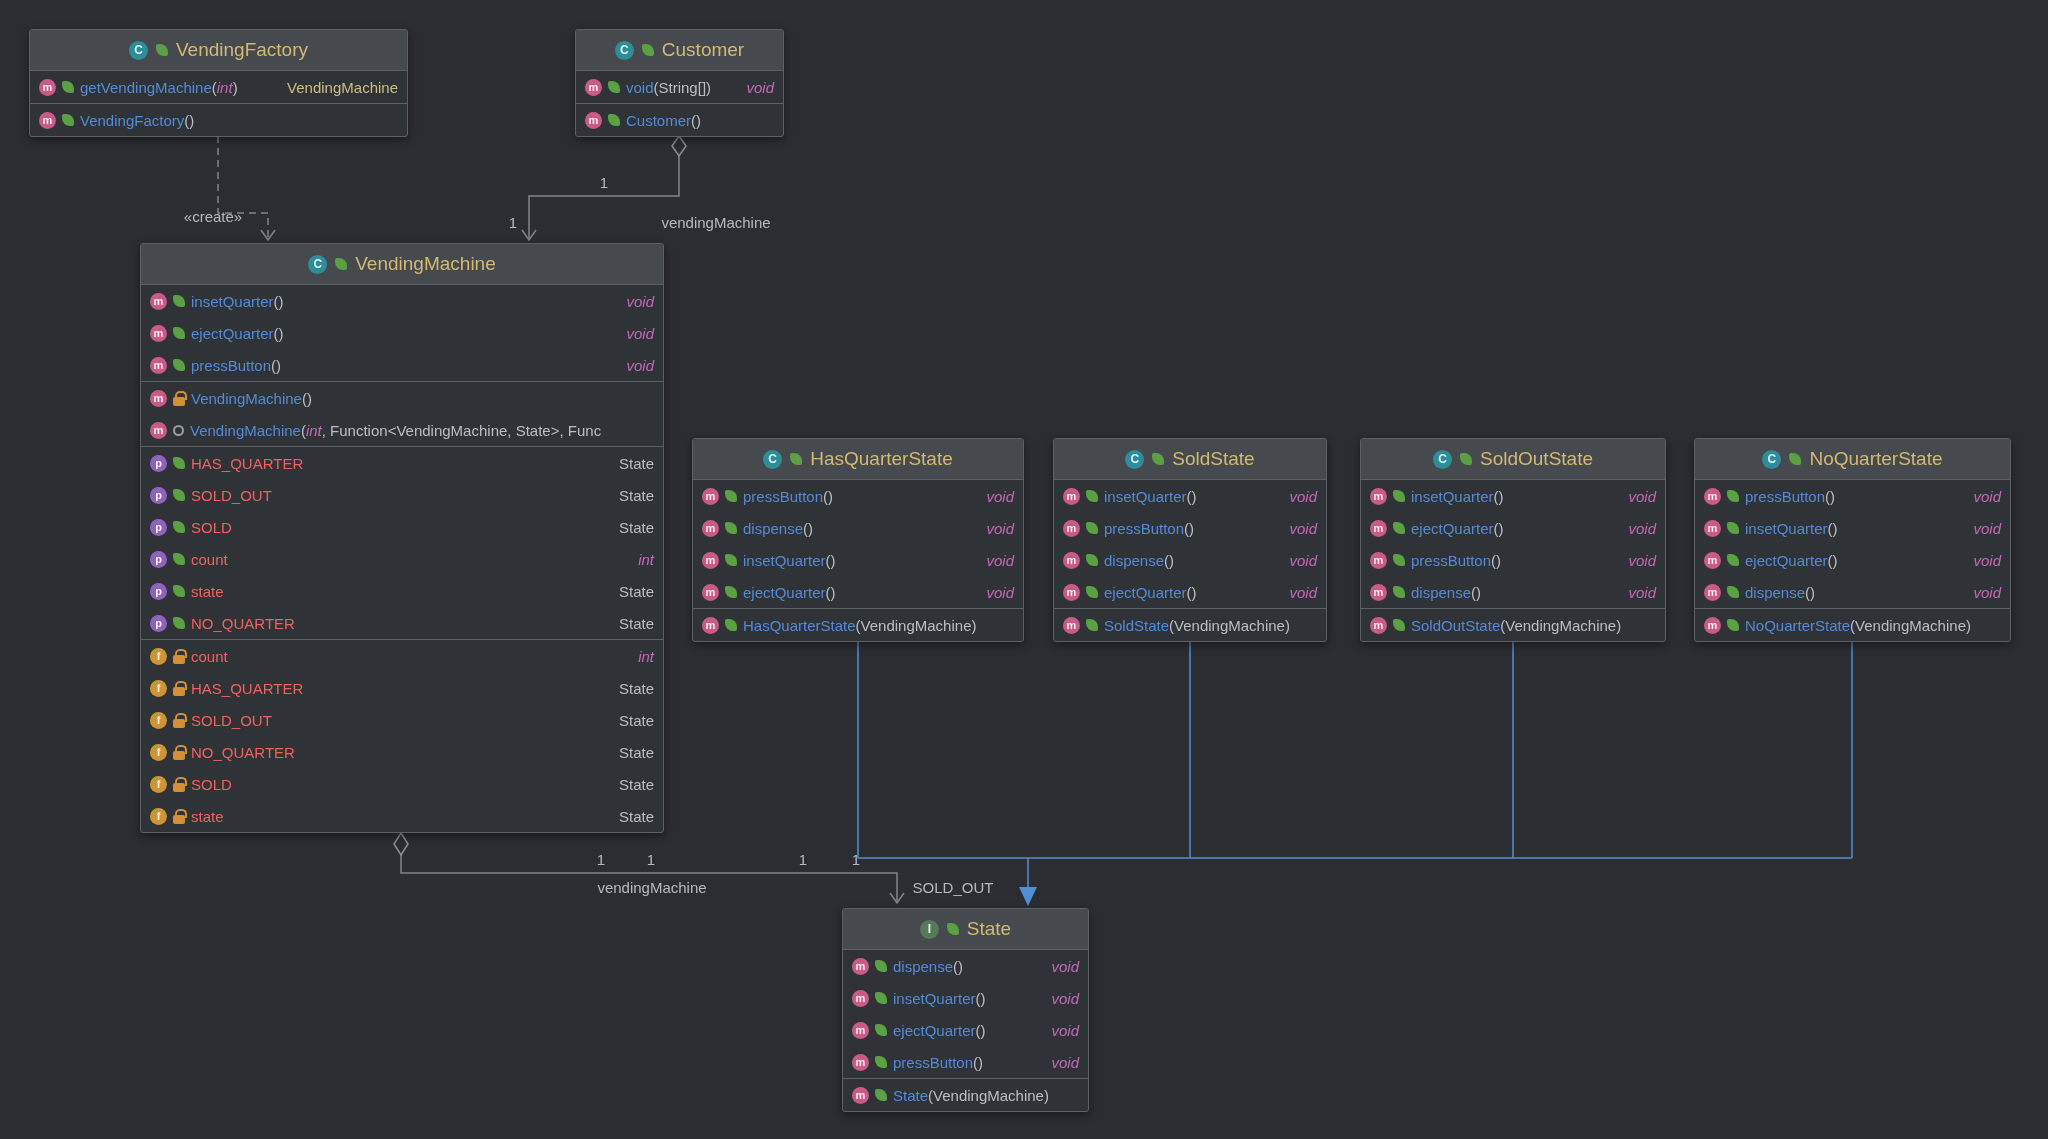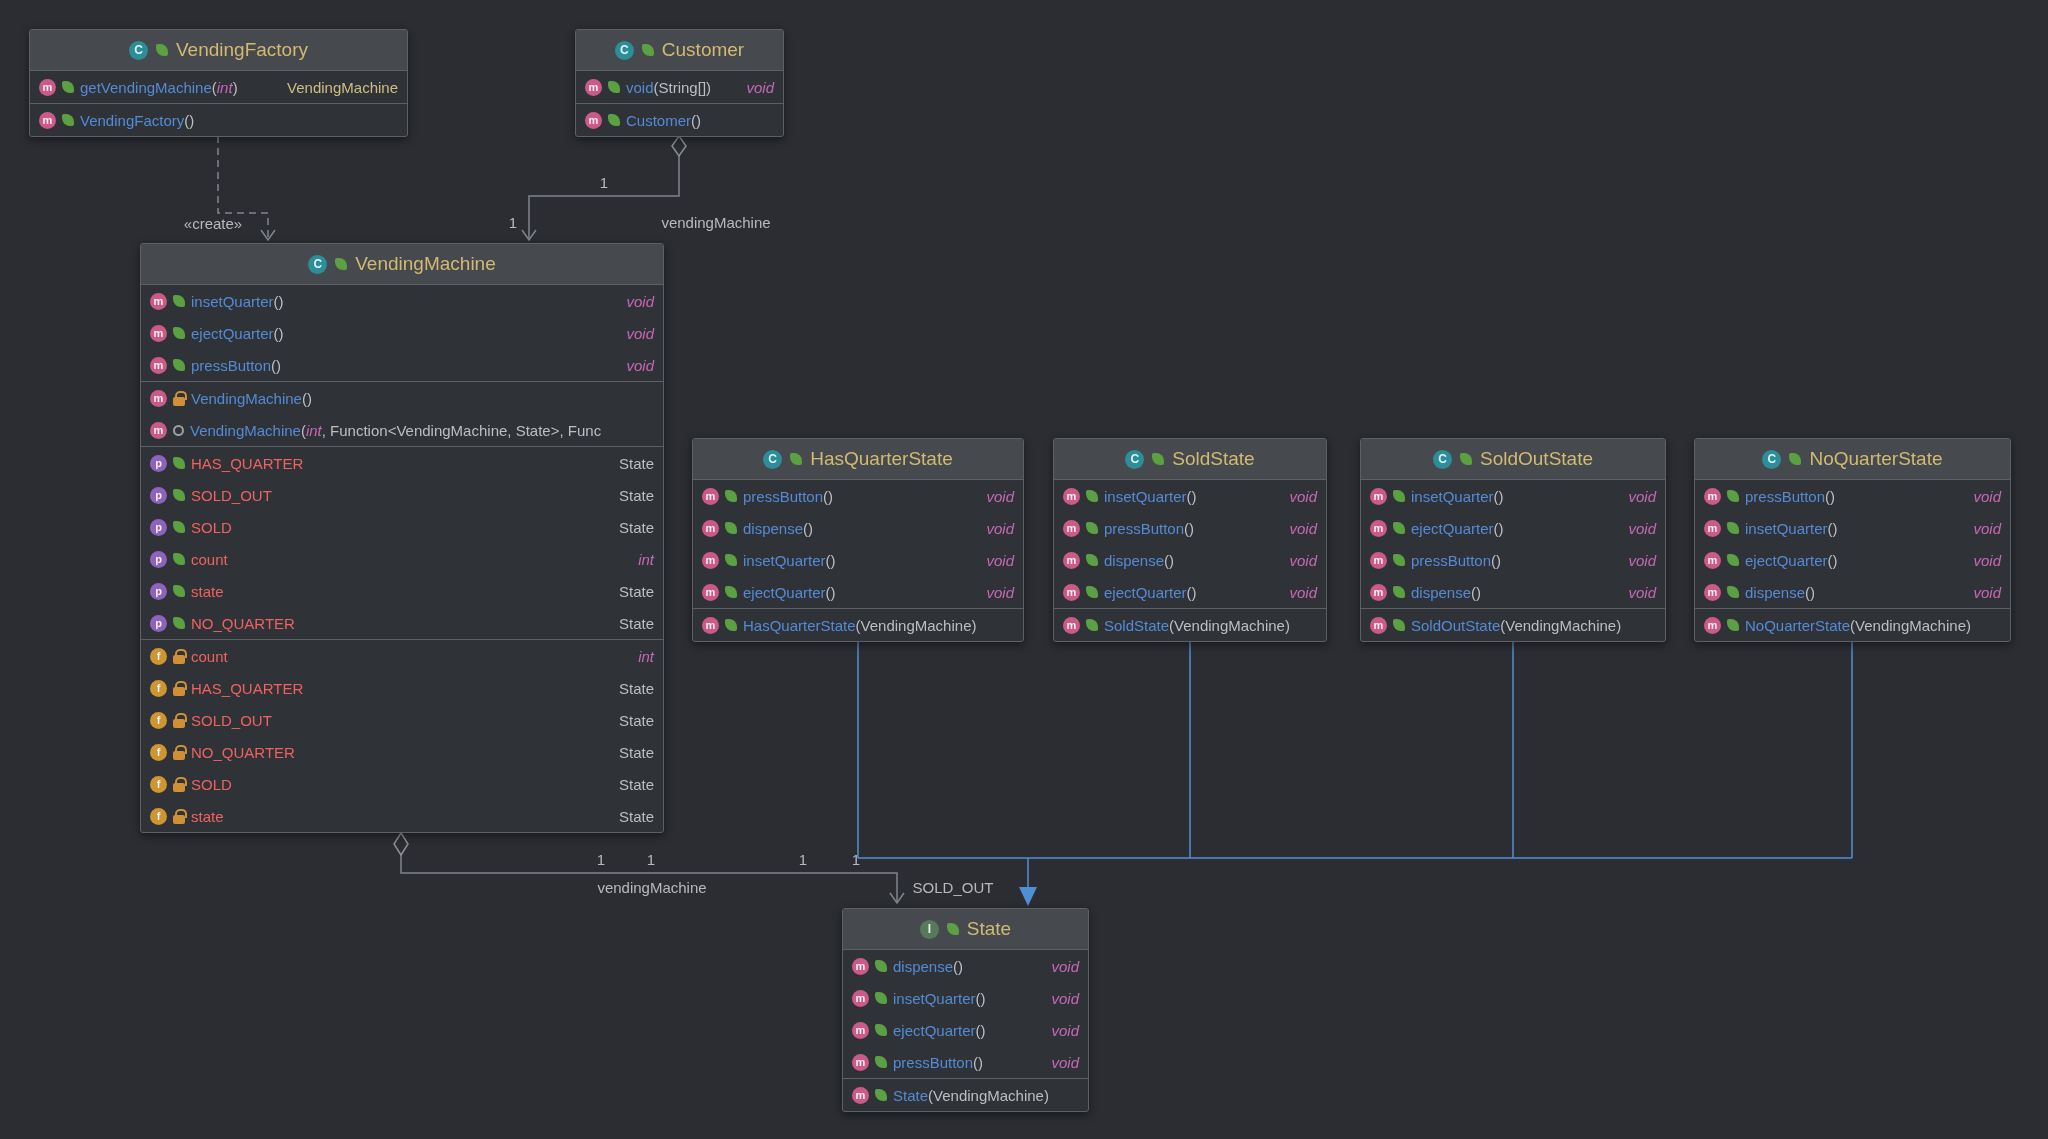--- a/index.html
+++ b/index.html
@@ -95,21 +95,21 @@
       <path d="M858,641 V858"></path>
       <path d="M1190,641 V858"></path>
       <path d="M1513,641 V858"></path>
       <path d="M1852,641 V858"></path>
       <path d="M858,858 H1852"></path>
       <path d="M1028,858 V887"></path>
     </g>
     <polygon points="1028,906 1019,887 1037,887" fill="#4f8fd6"></polygon>
   </svg>
 
-  <div class="elabel" style="left:213px; top:215px">«create»</div>
+  <div class="elabel" style="left:213px; top:208px">«create»</div>
   <div class="elabel" style="left:604px; top:174px">1</div>
   <div class="elabel" style="left:513px; top:214px">1</div>
   <div class="elabel" style="left:716px; top:214px">vendingMachine</div>
   <div class="elabel" style="left:601px; top:851px">1</div>
   <div class="elabel" style="left:651px; top:851px">1</div>
   <div class="elabel" style="left:803px; top:851px">1</div>
   <div class="elabel" style="left:856px; top:851px">1</div>
   <div class="elabel" style="left:652px; top:879px">vendingMachine</div>
   <div class="elabel" style="left:953px; top:879px">SOLD_OUT</div>
 

